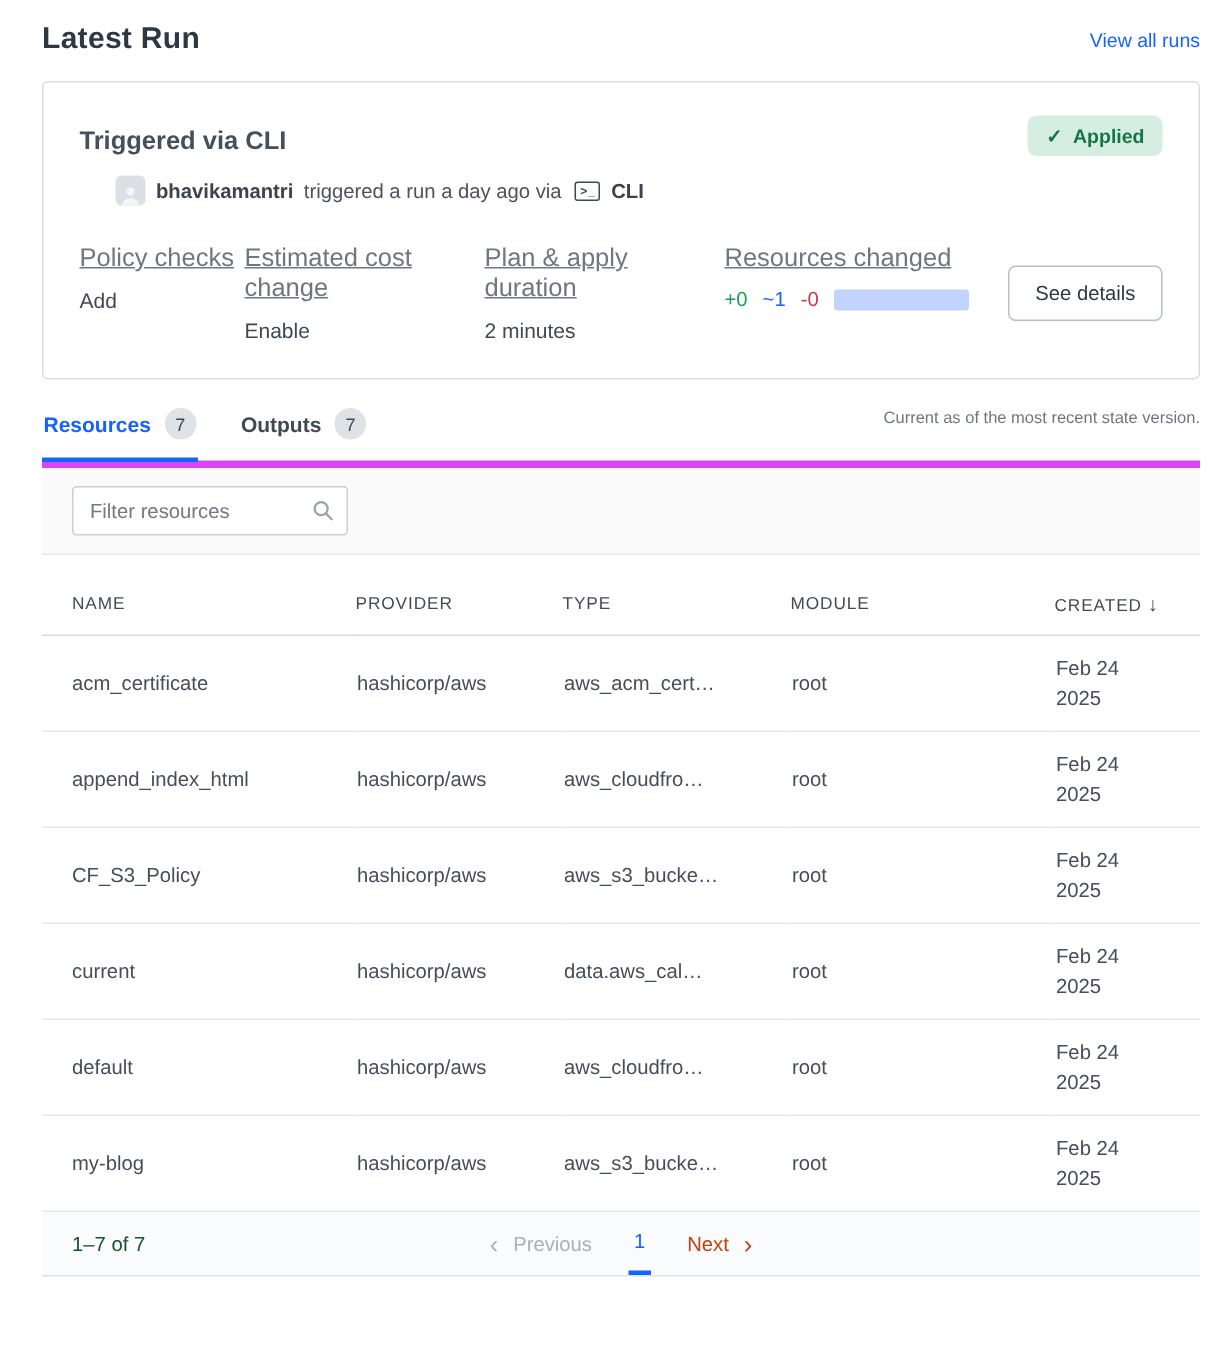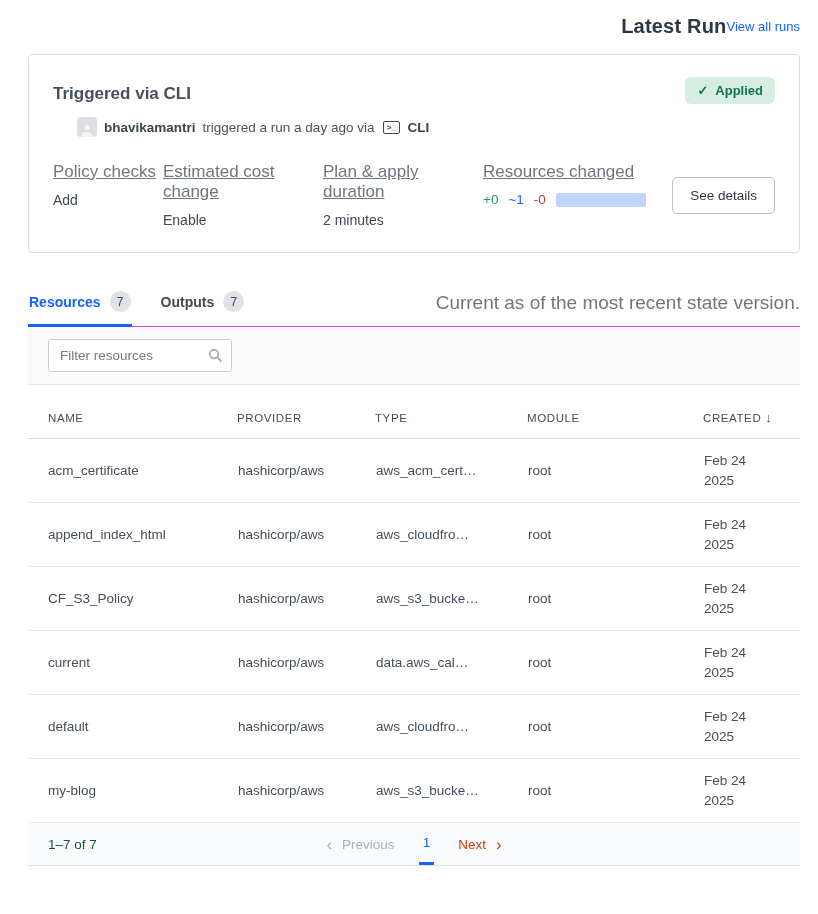--- a/index.html
+++ b/index.html
@@ -7,21 +7,21 @@
   body {
     width:818px; height:914px;
     background:#ffffff;
     font-family:"Liberation Sans", sans-serif;
     color:#3f4953;
     overflow:hidden;
   }
   .page { padding:0 18px 0 28px; }
 
   
-  .top { display:flex; justify-content:flex-end; align-items:center; padding-top:15px; }
+  .top { display:flex; justify-content:space-between; align-items:center; padding-top:15px; }
   .page-title { font-size:20px; font-weight:700; color:#2e3842; letter-spacing:.2px; }
   .view-all { font-size:13px; color:#1563ff; text-decoration:none; cursor:pointer; }
 
   
   .card { margin-top:16px; border:1px solid #d9dde2; border-radius:4px; background:#fff; padding:22px 24px 24px; }
   .card-head { display:flex; justify-content:space-between; align-items:flex-end; }
   .card-title { font-size:17px; font-weight:700; color:#44505c; padding-top:6px; }
   .badge-applied { display:inline-flex; align-items:center; gap:7px; background:#d6eee2; color:#157448;
     font-size:13px; font-weight:600; padding:6px 12px; border-radius:6px; }
   .badge-check { font-size:13px; font-weight:700; }
@@ -37,29 +37,29 @@
   .stat-w1 { width:110px; } .stat-w2 { width:160px; } .stat-w3 { width:160px; } .stat-w4 { flex:1; }
   .stat-label { font-size:17px; color:#6e7781;text-decoration:underline; }
   .stat-value { font-size:14px; color:#3f4953; margin-top:10px; }
   .rc-row { display:flex; align-items:center; gap:10px; margin-top:10px; font-size:13.5px; }
   .rc-add { color:#18a154; } .rc-chg { color:#1563ff; } .rc-del { color:#c5394a; }
   .rc-bar { width:90px; height:14px; background:#c2d4fe; border-radius:2px; }
   .btn-details { background:#fff; border:1px solid #b9c0c7; border-radius:5px; padding:10px 17px;
     font-size:13.5px; color:#2f3944; align-self:center; cursor:pointer; font-family:inherit; box-shadow:0 1px 1px rgba(0,0,0,.03); }
 
   
-  .tabs-row { display:flex; justify-content:space-between; align-items:flex-start; margin-top:33px;
-    border-bottom:1px solid #d946ef; }
+  .tabs-row { display:flex; justify-content:space-between; align-items:flex-start; margin-top:14px;
+    border-bottom:5px solid #d946ef; }
   .tabs { display:flex; gap:28px; }
   .tab { display:flex; align-items:center; gap:9px; padding:5px 1px 12px; font-size:14px; font-weight:700;
     color:#3f4953; border-bottom:3px solid transparent; margin-bottom:-1px; cursor:pointer; }
   .tab.active { color:#1563ff; border-bottom-color:#1563ff; }
   .tab-count { width:21px; height:21px; border-radius:50%; background:#dfe3e8; color:#3f4953;
     font-size:12px; font-weight:400; display:flex; align-items:center; justify-content:center; }
-  .tabs-note { font-size:19px; color:#6e7781; padding-top:6px; }
+  .tabs-note { font-size:11px; color:#6e7781; padding-top:6px; }
 
   
   .filter-band { background:#fafafa; border-bottom:1px solid #e4e7ea; padding:12px 20px; }
   .filter-wrap { position:relative; width:184px; }
   .filter-input { width:100%; height:33px; border:1px solid #c9cfd5; border-radius:3px;
     padding:0 32px 0 11px; font-size:13.5px; color:#3f4953; background:#fff; font-family:inherit; outline:none; }
   .filter-input::placeholder { color:#6f7a85; }
   .search-icon { position:absolute; right:9px; top:9px; pointer-events:none; }
 
   

